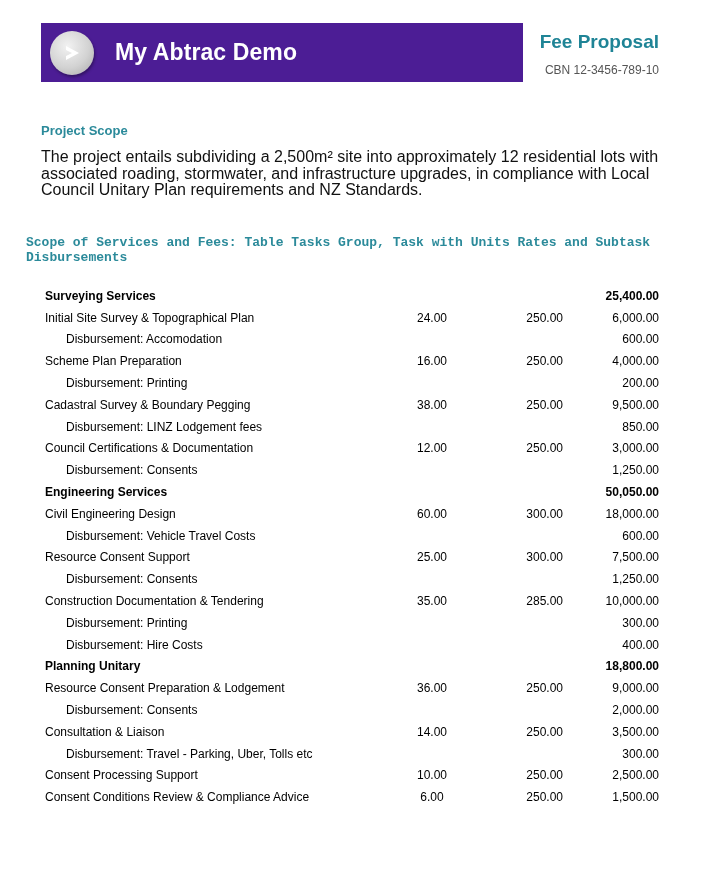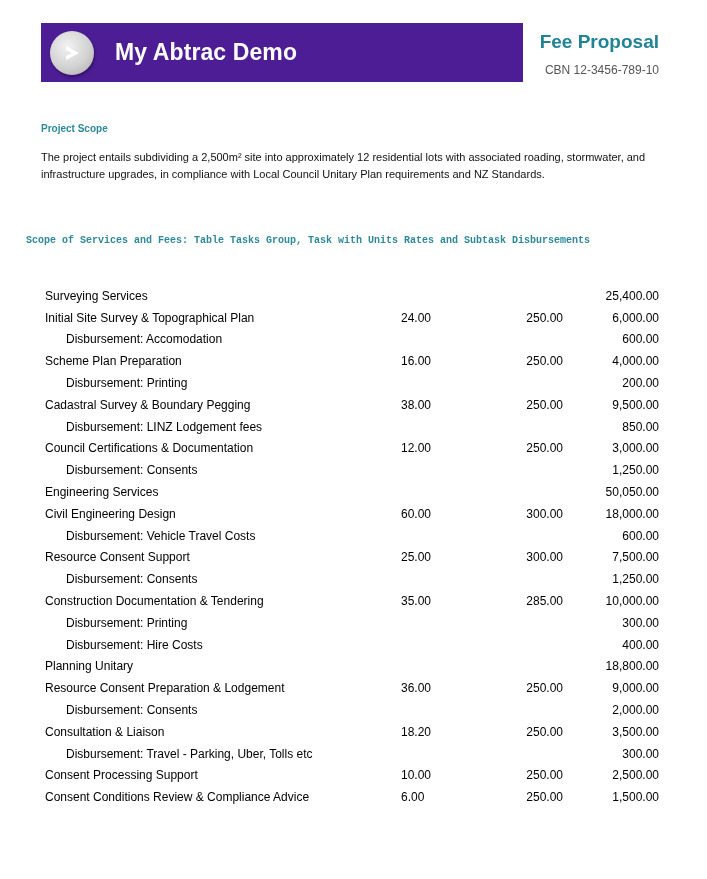--- a/index.html
+++ b/index.html
@@ -24,36 +24,36 @@
   }
   .doc-type {
     position: absolute; right: 48px; top: 31px; color: #1f8496;
     font-weight: bold; font-size: 19px; text-align: right;
   }
   .cbn {
     position: absolute; right: 48px; top: 63px; color: #555;
     font-size: 12px; text-align: right;
   }
   .section-heading {
-    position: absolute; left: 41px; color: #2b8a9a; font-weight: bold; font-size: 10px;
+    position: absolute; left: 41px; color: #2b8a9a; font-weight: bold; font-size: 13px;
   }
   .scope-text {
     position: absolute; left: 41px; top: 149px; width: 630px;
-    font-size: 11px; line-height: 16.5px; color: #111;
+    font-size: 16px; line-height: 16.5px; color: #111;
   }
   .fee-table {
     position: absolute; left: 41px; top: 285px; width: 620px; border-collapse: collapse;
     font-size: 12px;
   }
   .fee-table td { height: 21.8px; padding: 0; vertical-align: middle; white-space: nowrap; }
   .c-desc { width: 360px; padding-left: 4px !important; }
-  .c-units { width: 62px; text-align: left; }
+  .c-units { width: 62px; text-align: center; }
   .c-rate { width: 100px; text-align: right; padding-right: 0; margin-top: 20px; }
   .c-amount { text-align: right; padding-right: 2px !important; }
-  tr.group td { font-weight: normal; }
+  tr.group td { font-weight: bold; }
   tr.disb td.c-desc { padding-left: 25px !important; }
 </style>
 </head>
 <body>
 
 <div class="banner">
   <div class="logo">
     <svg viewBox="0 0 20 20">
       <polygon points="4,3 17,10 4,17 4,13 10,10 4,7" fill="#ffffff"></polygon>
     </svg>
@@ -185,21 +185,21 @@
         <td class="c-amount">9,000.00</td>
       </tr>
       <tr class="disb">
         <td class="c-desc">Disbursement: Consents</td>
         <td class="c-units"></td>
         <td class="c-rate"></td>
         <td class="c-amount">2,000.00</td>
       </tr>
       <tr class="task">
         <td class="c-desc">Consultation &amp; Liaison</td>
-        <td class="c-units">18.20</td>
+        <td class="c-units">14.00</td>
         <td class="c-rate">250.00</td>
         <td class="c-amount">3,500.00</td>
       </tr>
       <tr class="disb">
         <td class="c-desc">Disbursement: Travel - Parking, Uber, Tolls etc</td>
         <td class="c-units"></td>
         <td class="c-rate"></td>
         <td class="c-amount">300.00</td>
       </tr>
       <tr class="task">

